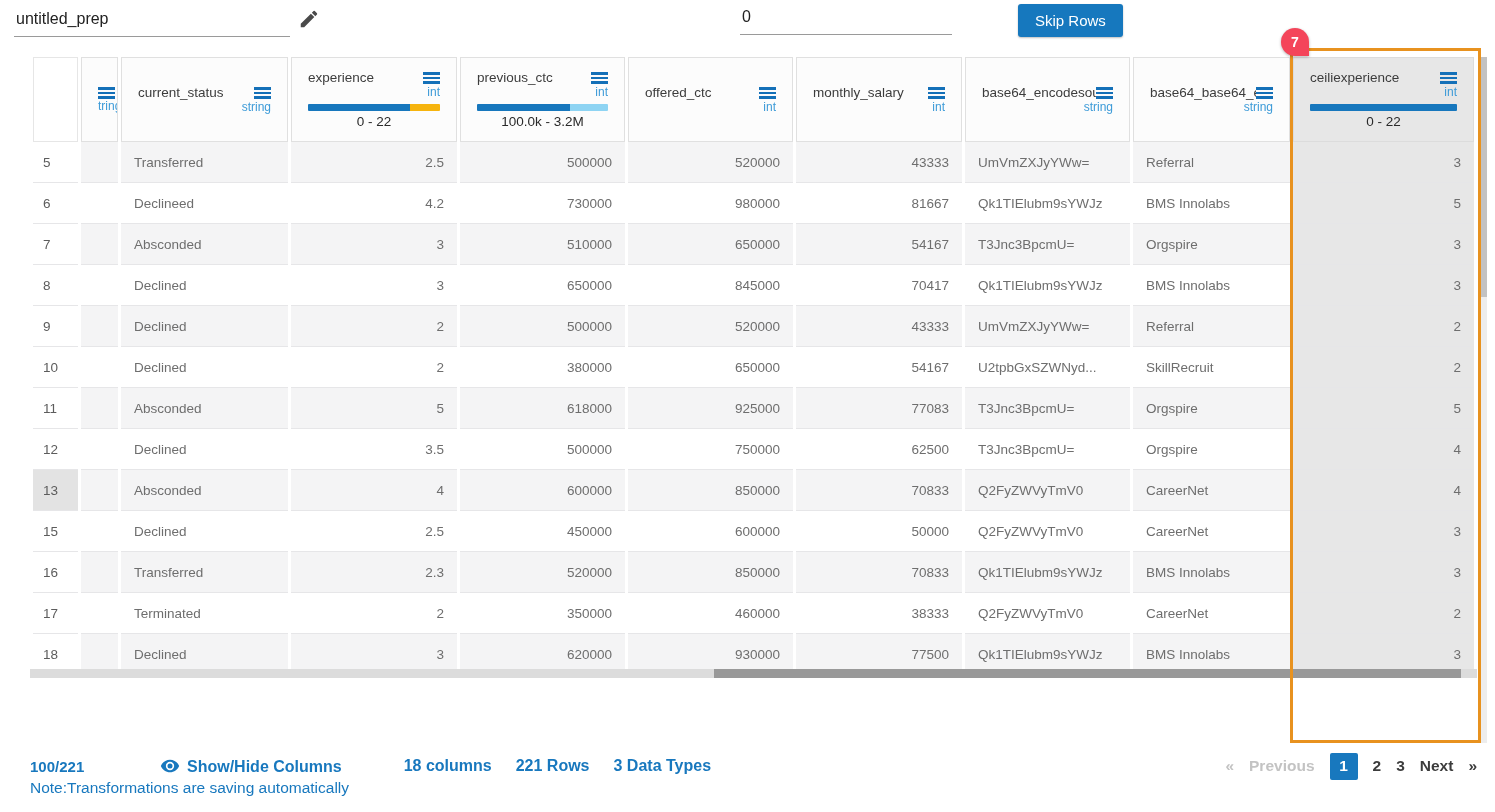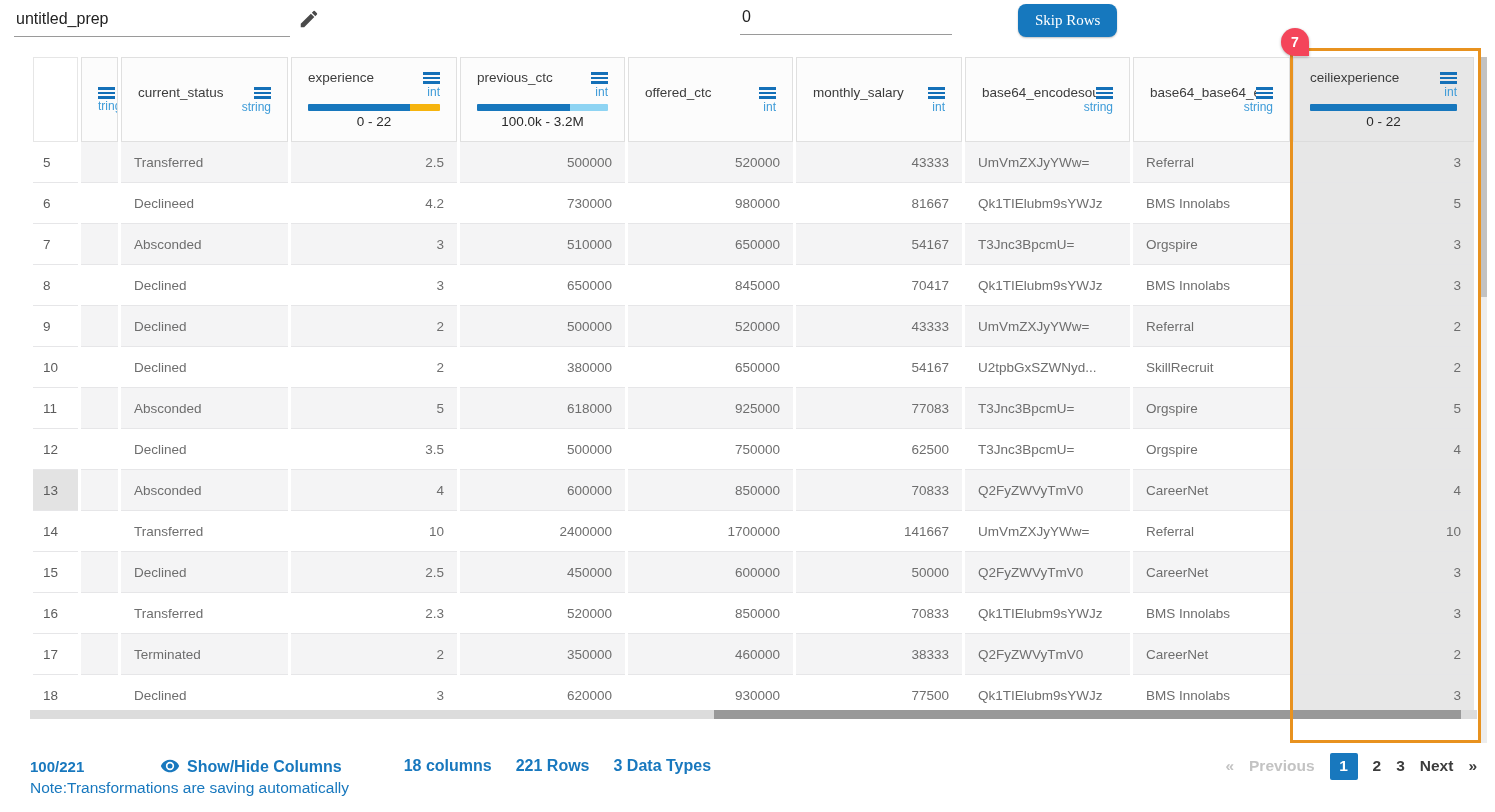--- a/index.html
+++ b/index.html
@@ -9,22 +9,22 @@
 
   
   .topbar { position:absolute; left:0; top:0; width:1495px; height:46px; }
   .prep-name { position:absolute; left:14px; top:8px; width:276px; font-size:16px; color:#222;
     border-bottom:1px solid #9a9a9a; padding:2px 2px 8px 2px; }
   .pencil { position:absolute; left:298px; top:8px; width:22px; height:22px; cursor:pointer; }
   .skip-input { position:absolute; left:740px; top:6px; width:212px; border:none; outline:none;
     border-bottom:1px solid #9a9a9a; font-size:16px; color:#222; padding:2px 2px 8px 2px;
     font-family:"Liberation Sans", sans-serif; background:transparent; }
   .skip-btn { position:absolute; left:1018px; top:4px; height:33px; padding:0 17px;
-    background:#1678be; color:#fff; border:none; border-radius:8px; font-size:15px;
-    font-family:Liberation Serif, serif; cursor:pointer; box-shadow:0 1px 2px rgba(0,0,0,.25); }
+    background:#1678be; color:#fff; border:none; border-radius:3px; font-size:15px;
+    font-family:Liberation Sans, sans-serif; cursor:pointer; box-shadow:0 1px 2px rgba(0,0,0,.25); }
 
   
   #table-wrap { position:absolute; left:30px; top:57px; width:1447px; }
   table { border-collapse:separate; border-spacing:3px 0; table-layout:fixed; width:1447px; }
   th { height:68px; background:#fcfcfc; border:1px solid #e0e0e0; vertical-align:middle;
     font-weight:normal; padding:8px; overflow:hidden; }
   th.corner { background:#fff; border:1px solid #e6e6e6; }
   .hwrap { display:flex; flex-direction:column; justify-content:center; height:100%; padding:4px 8px; }
   .hrow { display:flex; align-items:center; justify-content:space-between; }
   .hname { font-size:13.5px; color:#3c3c3c; white-space:nowrap; overflow:hidden; }
@@ -304,32 +304,20 @@
             <td class="rownum hl-num">13</td>
             <td class="al-l"></td>
             <td class="al-l">Absconded</td>
             <td class="al-r">4</td>
             <td class="al-r">600000</td>
             <td class="al-r">850000</td>
             <td class="al-r">70833</td>
             <td class="al-l">Q2FyZWVyTmV0</td>
             <td class="al-l">CareerNet</td>
             <td class="al-r hl">4</td>
-          </tr>
-          <tr>
-            <td class="rownum">14</td>
-            <td class="al-l"></td>
-            <td class="al-l">Transferred</td>
-            <td class="al-r">10</td>
-            <td class="al-r">2400000</td>
-            <td class="al-r">1700000</td>
-            <td class="al-r">141667</td>
-            <td class="al-l">UmVmZXJyYWw=</td>
-            <td class="al-l">Referral</td>
-            <td class="al-r hl">10</td>
           </tr>
           <tr>
             <td class="rownum">15</td>
             <td class="al-l"></td>
             <td class="al-l">Declined</td>
             <td class="al-r">2.5</td>
             <td class="al-r">450000</td>
             <td class="al-r">600000</td>
             <td class="al-r">50000</td>
             <td class="al-l">Q2FyZWVyTmV0</td>

